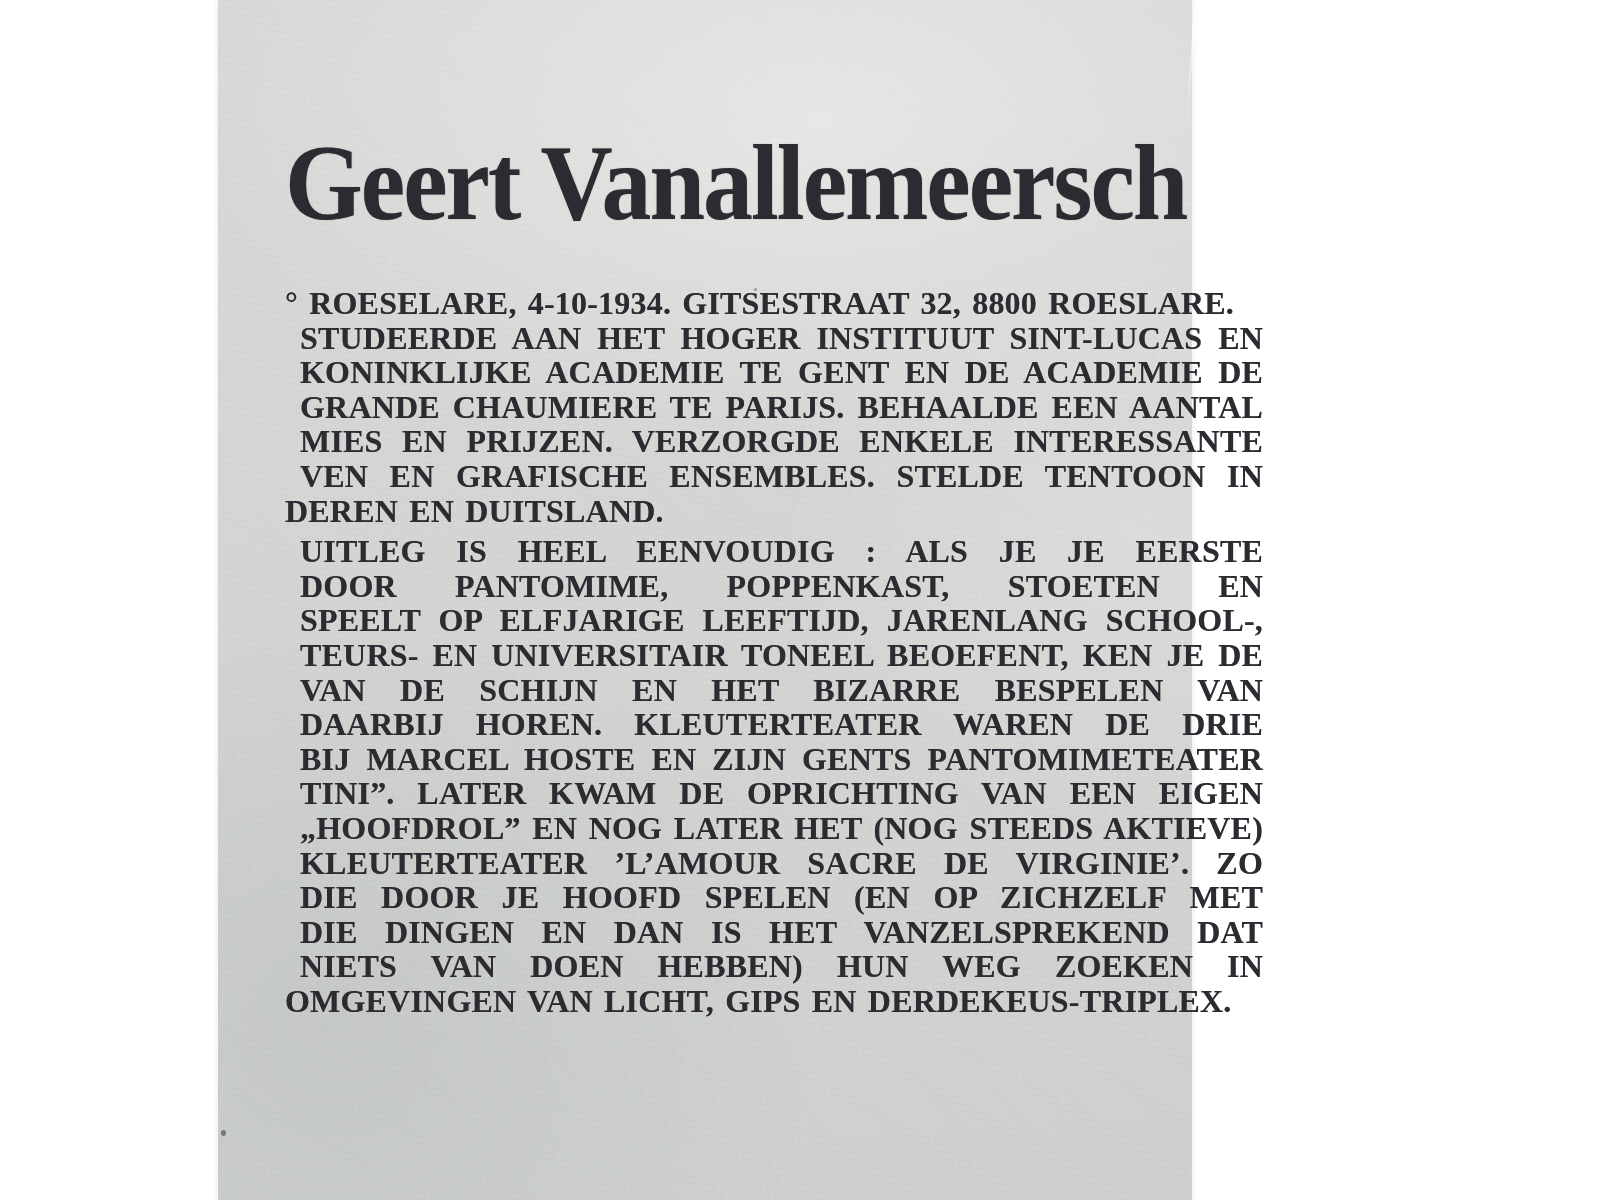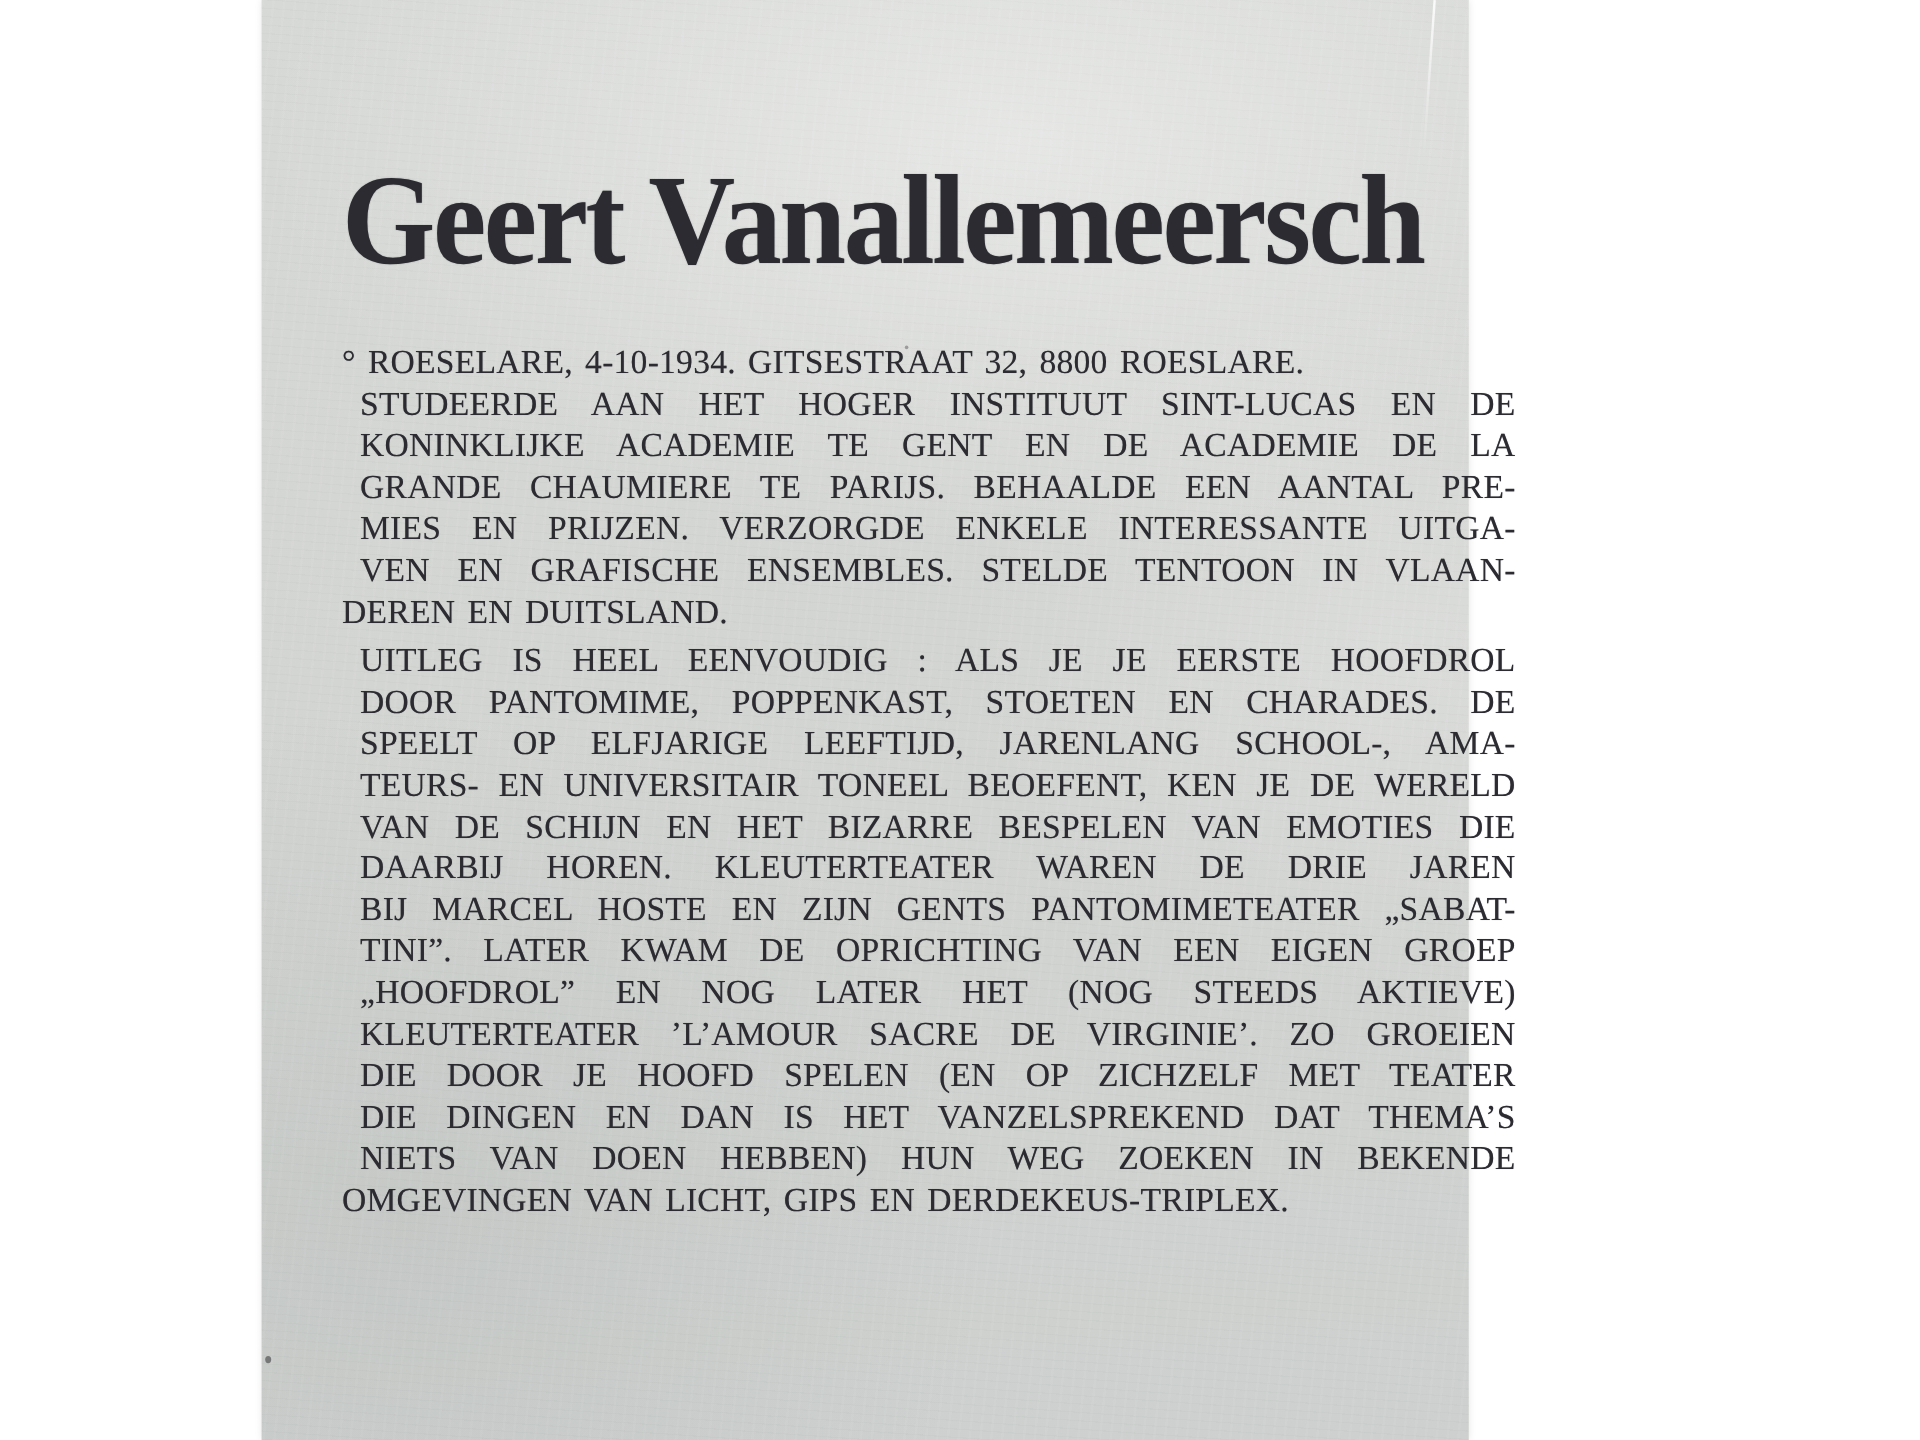--- a/index.html
+++ b/index.html
@@ -22,21 +22,20 @@
     width: 974px;
     height: 1200px;
     background:
       radial-gradient(ellipse 900px 480px at 62% 10%, rgba(255,255,255,0.40), rgba(255,255,255,0) 70%),
       radial-gradient(ellipse 700px 620px at 12% 85%, rgba(110,116,114,0.10), rgba(110,116,114,0) 70%),
       radial-gradient(ellipse 500px 400px at 95% 45%, rgba(255,255,255,0.18), rgba(255,255,255,0) 75%),
       repeating-linear-gradient(96deg, rgba(255,255,255,0.045) 0 2px, rgba(0,0,0,0) 2px 9px),
       repeating-linear-gradient(4deg, rgba(90,95,92,0.028) 0 1px, rgba(0,0,0,0) 1px 7px),
       linear-gradient(176deg, #d7d9d6 0%, var(--paper, #d3d5d2) 45%, #cdd0ce 100%);
     box-shadow: 0 0 6px rgba(0,0,0,0.10);
-    padding-left: 32px;
   }
   .title {
     position: absolute;
     left: 67px;
     top: 130px;
     margin: 0;
     font-size: 100px;
     font-weight: 700;
     line-height: 100px;
     letter-spacing: -2px;
@@ -44,22 +43,22 @@
     color: var(--ink, #2b2b31);
     transform: scaleY(1.07);
     transform-origin: top left;
     text-shadow: 0 0 1px rgba(40,40,46,0.45);
   }
   .body-text {
     position: absolute;
     left: 67px;
     top: 286px;
     width: 978px;
-    font-size: 28px;
-    font-weight: 400;
+    font-size: 32px;
+    font-weight: 700;
     line-height: 34.6px;
     letter-spacing: 0.2px;
     word-spacing: 3px;
     color: var(--ink, #2b2b31);
     text-shadow: 0 0 0.6px rgba(43,43,49,0.5);
   }
   .para + .para { margin-top: 6px; }
   .line {
     text-align: left;
     white-space: normal;

